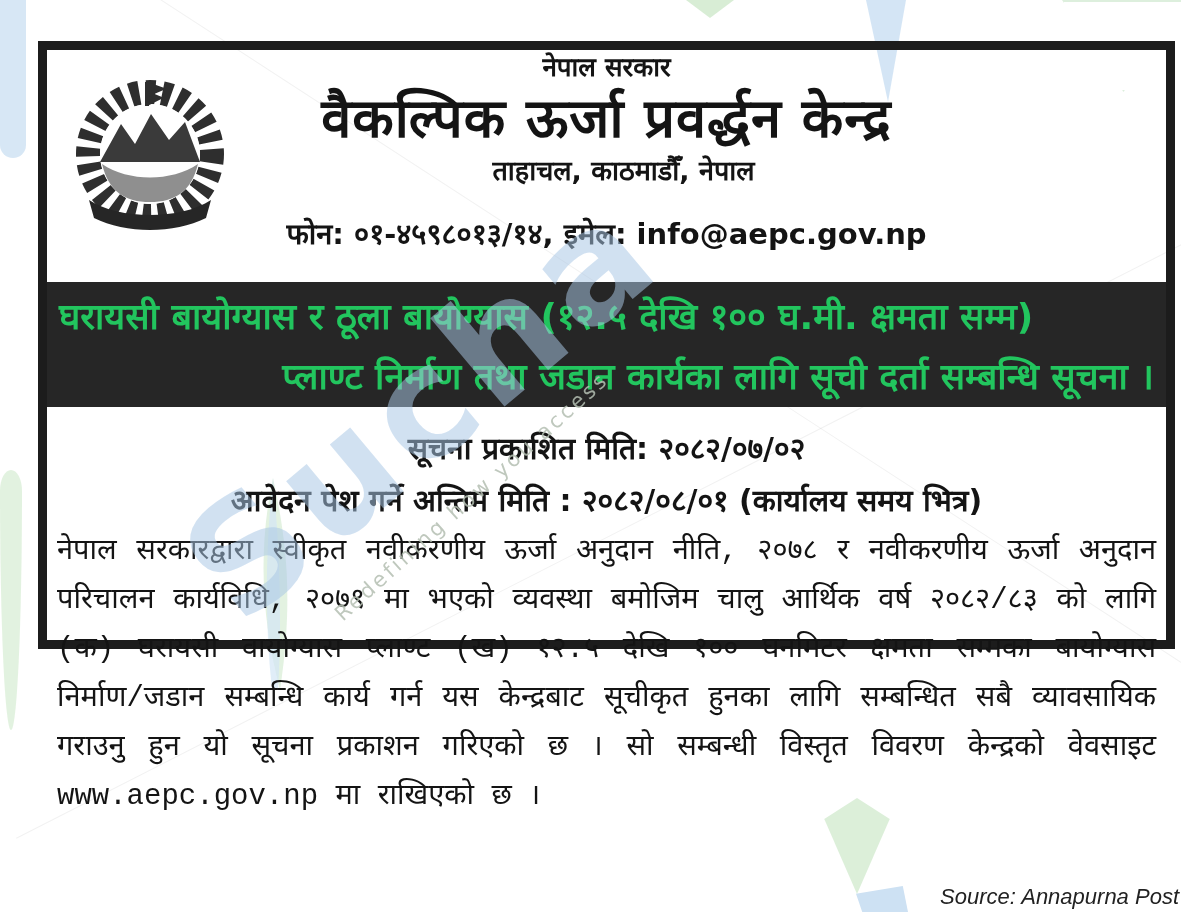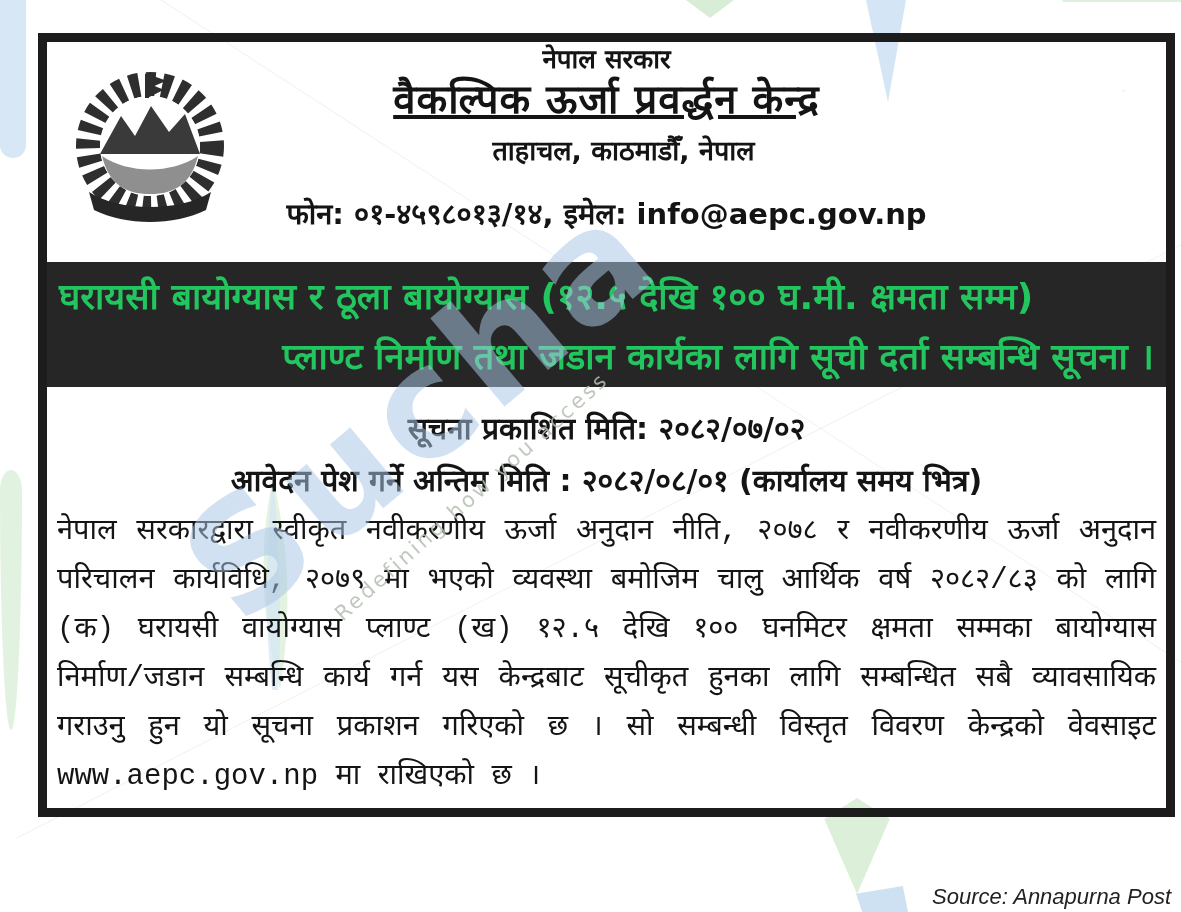--- a/index.html
+++ b/index.html
@@ -27,44 +27,44 @@
 
   
   .watermark-big{left:150px;top:520px;z-index:6;transform:rotate(-40deg);transform-origin:left top;
     font-family:"DejaVu Sans",sans-serif;font-weight:bold;font-size:152px;letter-spacing:8px;
     color:var(--watermark-blue);opacity:.52;}
   .watermark-tagline{left:330px;top:608px;z-index:6;transform:rotate(-42deg);transform-origin:left top;
     font-family:"DejaVu Sans",sans-serif;font-size:21px;letter-spacing:3px;
     color:var(--tagline-gray);opacity:.85;}
 
   
-  .frame{position:absolute;left:38px;top:33px;width:1137px;height:784px;box-sizing:border-box;
+  .frame{position:absolute;left:38px;top:41px;width:1137px;height:608px;box-sizing:border-box;
     border:9px solid var(--frame-border);background:transparent;z-index:2;color:var(--text-black);}
   .inner{position:relative;width:100%;height:100%;}
 
   .emblem{position:absolute;left:12px;top:12px;width:182px;height:190px;}
 
   .hdr{text-align:center;font-weight:bold;}
   .hdr-gov{padding-top:2px;font-size:26px;line-height:30px;}
-  .hdr-org{font-size:40px;line-height:50px;letter-spacing:1px;text-decoration:underline;}
+  .hdr-org{margin-top:12px;font-size:54px;line-height:50px;letter-spacing:1px;}
   .hdr-addr{margin-top:10px;font-size:27px;line-height:34px;margin-left:34px;}
   .hdr-contact{margin-top:28px;font-size:29px;line-height:36px;margin-bottom:30px;}
 
   .banner{background:var(--banner-bg);color:#22c55e;text-align:left;padding:5px 12px 0 12px;height:125px;box-sizing:border-box;}
   .banner div{font-weight:bold;font-size:36px;line-height:60px;white-space:nowrap;}
   .banner .t2{text-align:right;}
 
   .dates{margin-top:16px;text-align:center;font-weight:bold;}
   .dates div{font-size:30px;line-height:52px;}
 
   .bodytext{padding:0 10px;font-family:Liberation Mono, monospace;}
   .bodytext div{font-size:29px;line-height:49px;text-align:justify;text-align-last:justify;white-space:normal;}
   .bodytext div.last{text-align:right;text-align-last:left;}
 
-  .source{position:absolute;left:0;top:884px;width:1171px;text-align:right;z-index:3;
+  .source{position:absolute;left:8px;top:884px;width:1171px;text-align:right;z-index:3;
     font-family:"Liberation Sans","DejaVu Sans",sans-serif;font-style:italic;font-size:22px;color:#222;}
 </style>
 </head>
 <body>
 
 <div class="stage">
 
   <div class="deco crease a"></div>
   <div class="deco crease b"></div>
 

